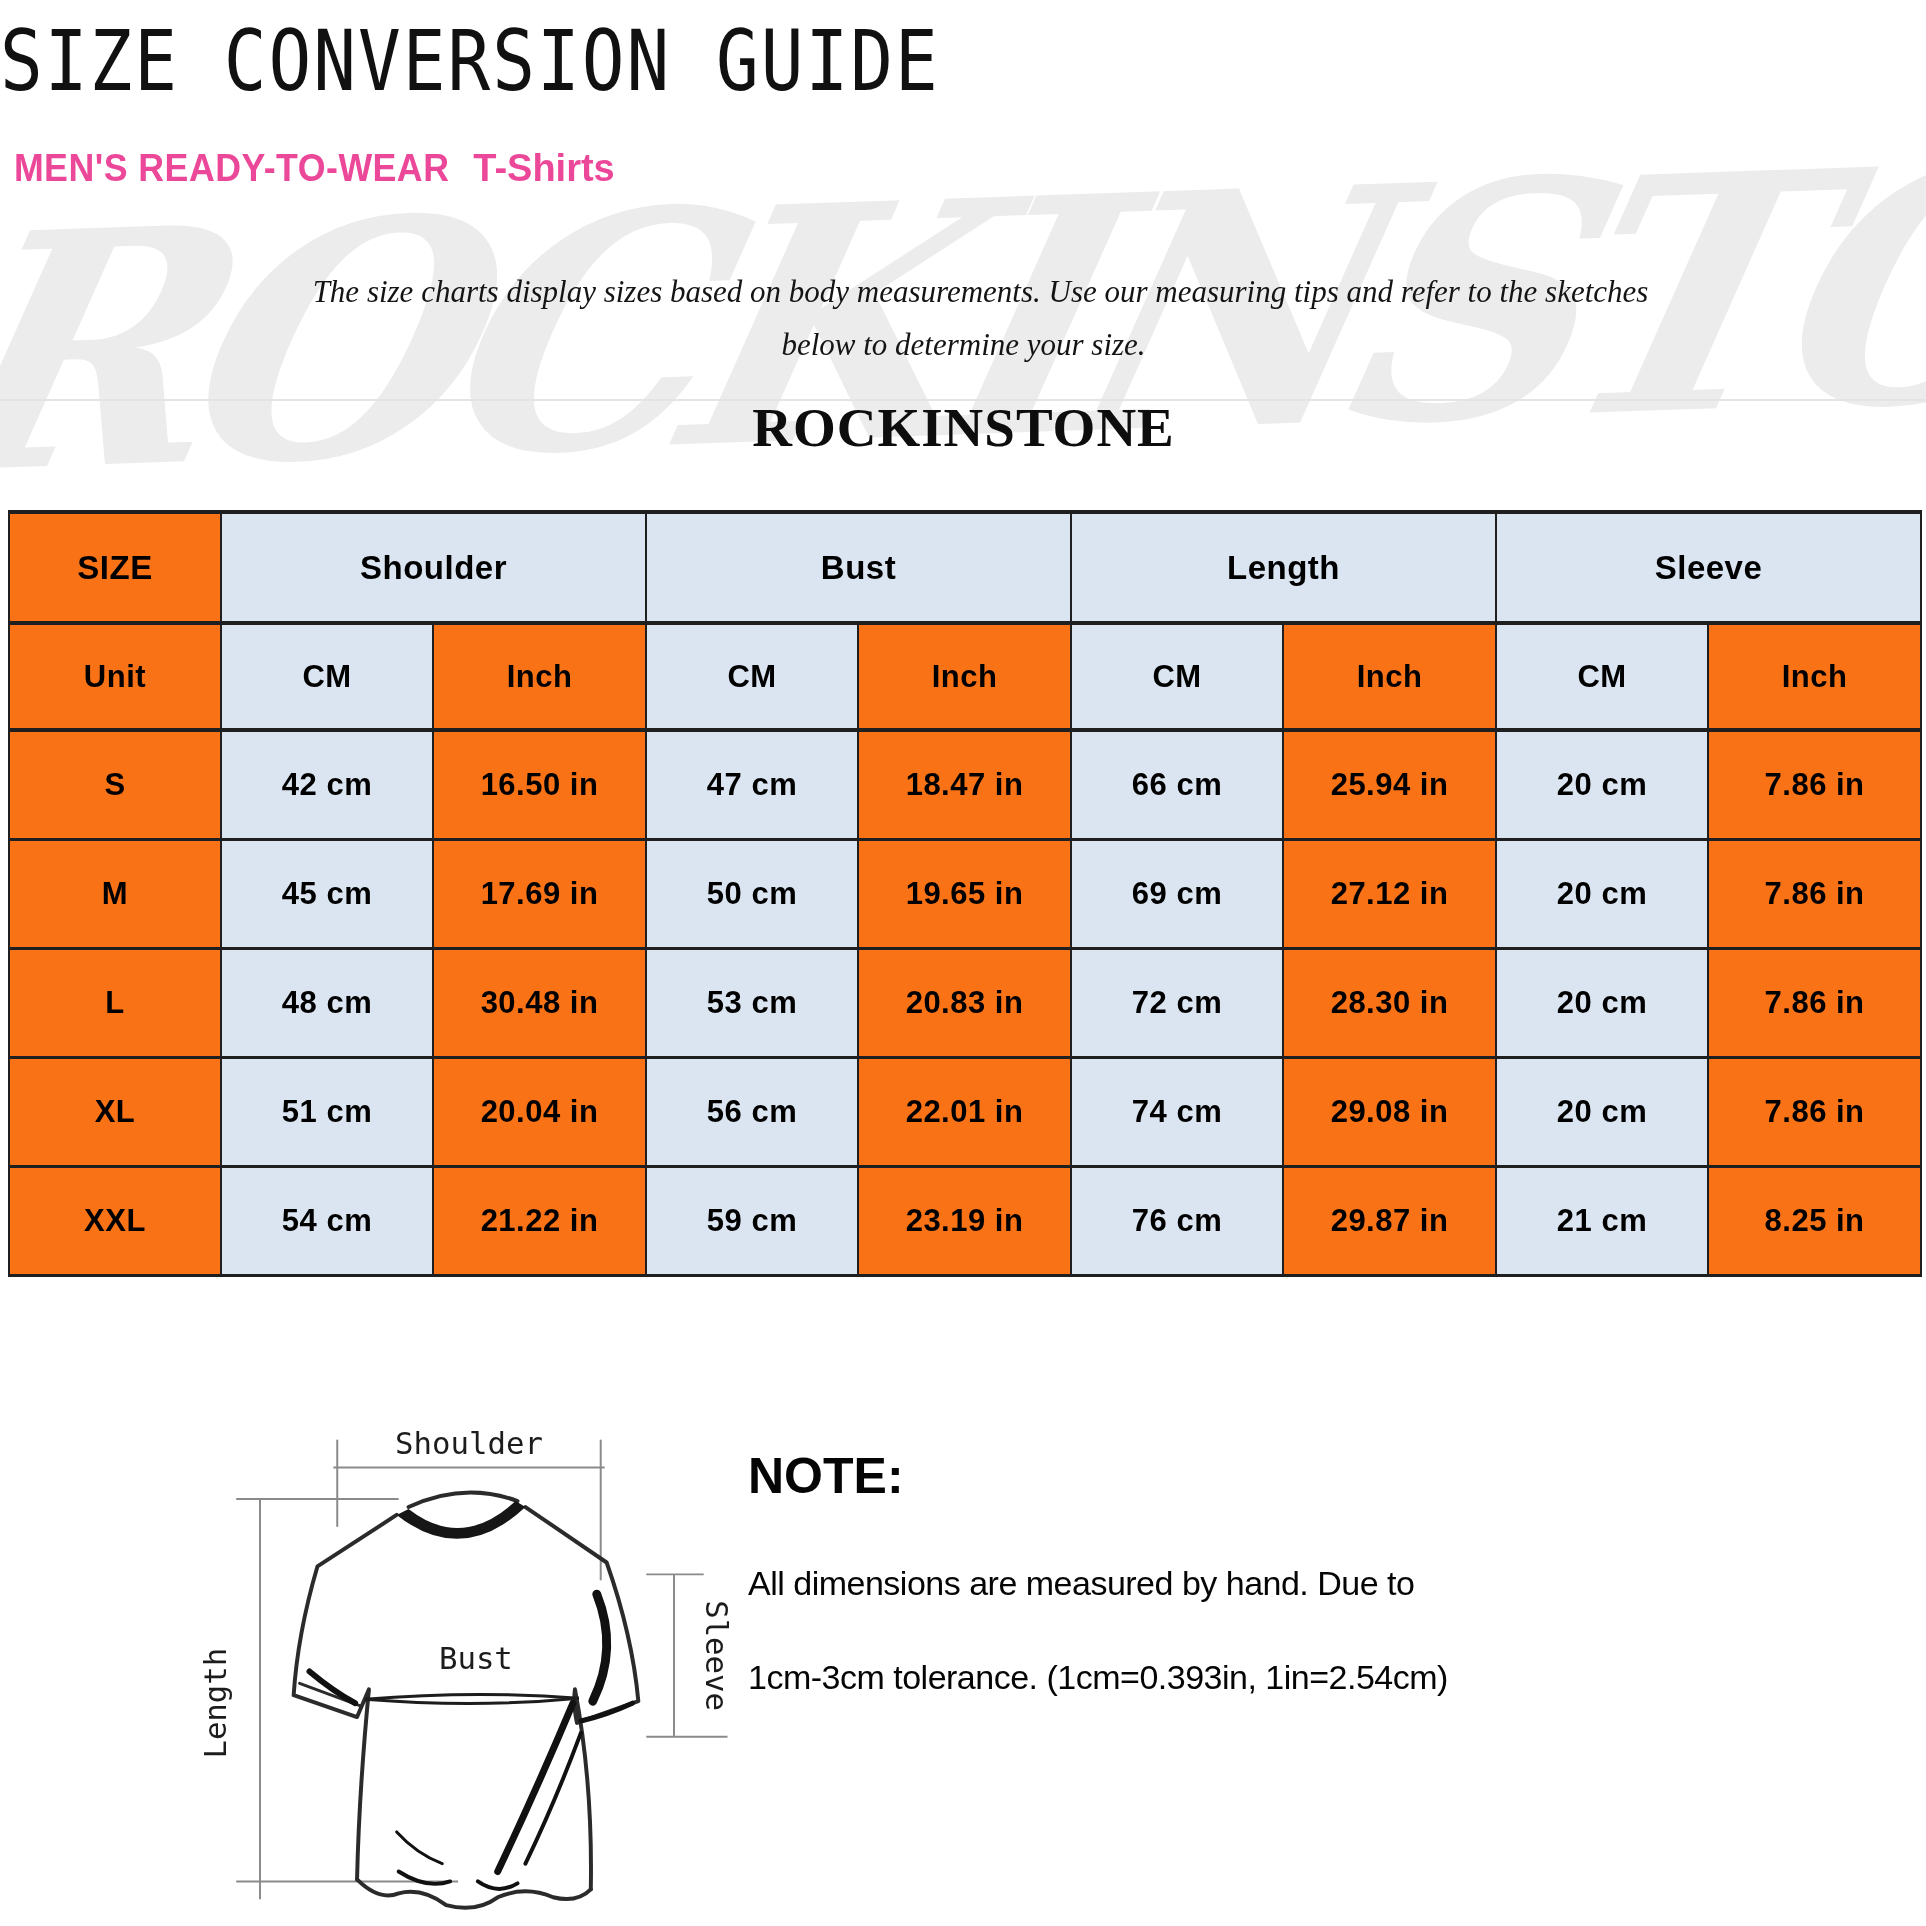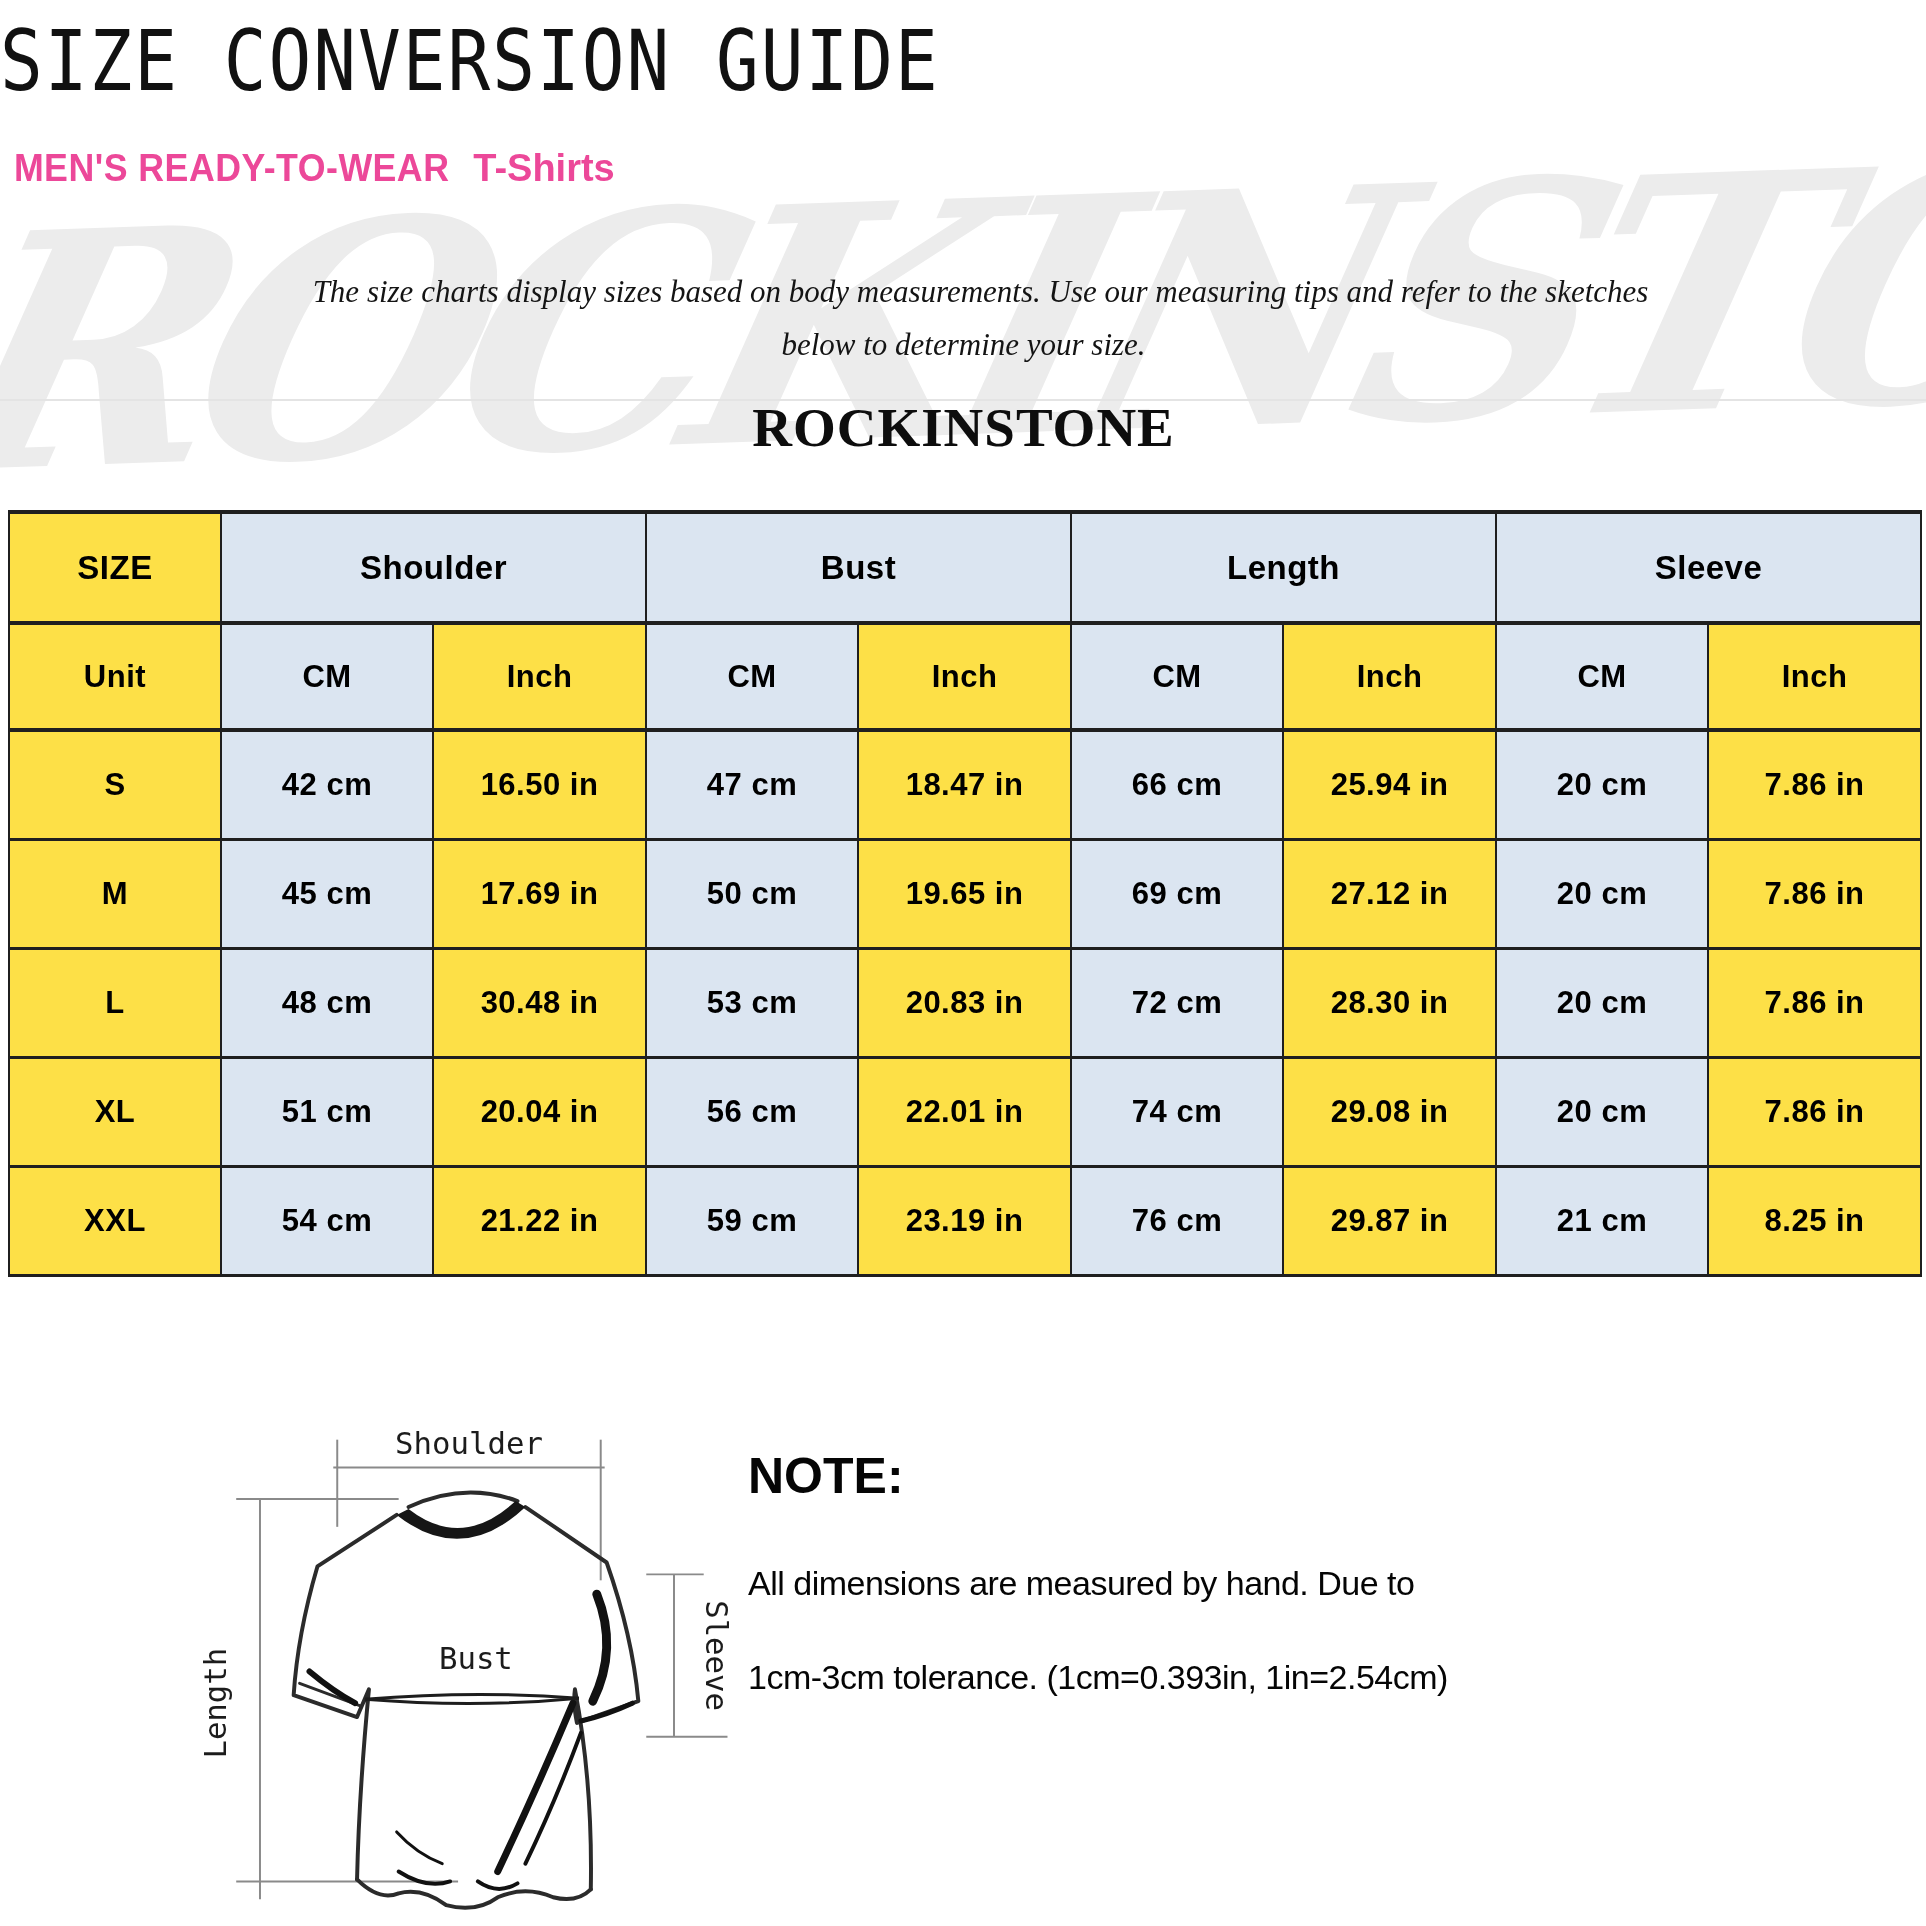--- a/index.html
+++ b/index.html
@@ -81,21 +81,21 @@
     border-left:2px solid var(--border,#1f1f1f);
     border-right:2px solid var(--border,#1f1f1f);
     border-top:3px solid var(--border,#1f1f1f);
     border-bottom:3px solid var(--border,#1f1f1f);
     text-align:center;vertical-align:middle;
     font-weight:bold;color:#000;
     font-size:31px;
     letter-spacing:0.5px;
   }
   .size-table .blue{background:var(--header-fill,#dbe5f1);}
-  .size-table .white{background:#fde047;}
+  .size-table .white{background:#f97316;}
   .group-row td{height:111px;font-size:33px;border-bottom-width:4px;border-top-width:4px;}
   .unit-row td{height:107px;border-bottom-width:4px;}
   .data-row td{height:109px;}
   
   .diagram{
     position:absolute;left:149px;top:1406px;z-index:2;
     width:634px;height:520px;
   }
   .diagram text{
     font-family:"DejaVu Sans Mono",monospace;

